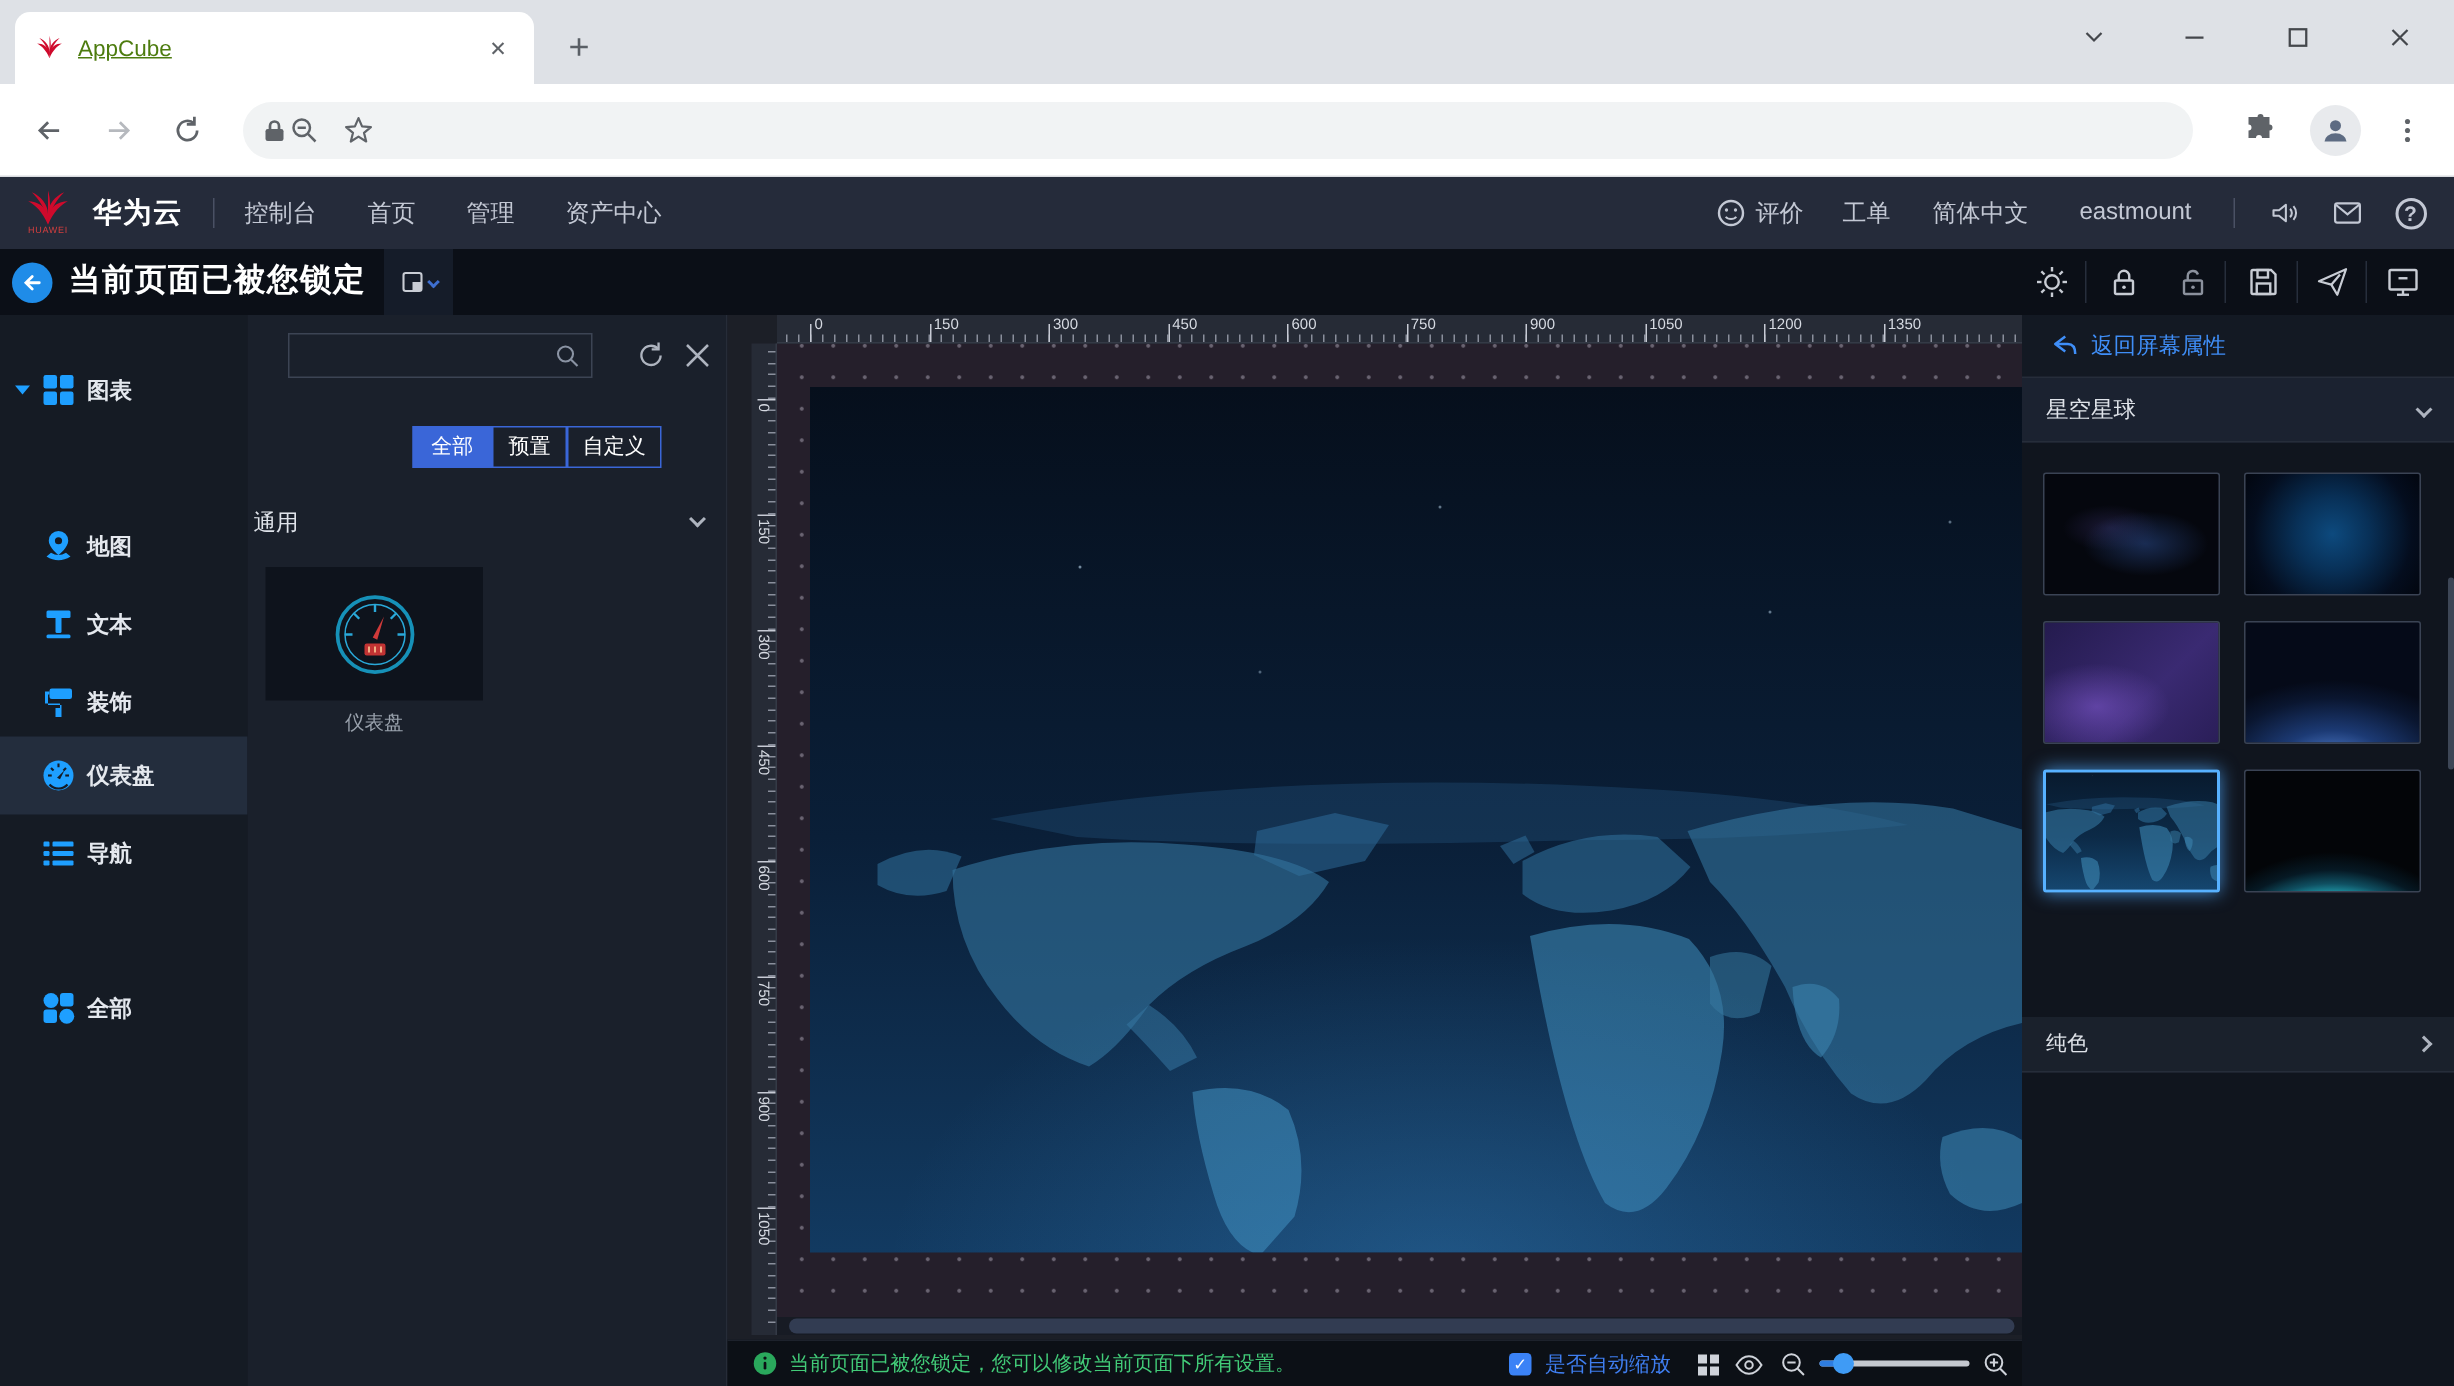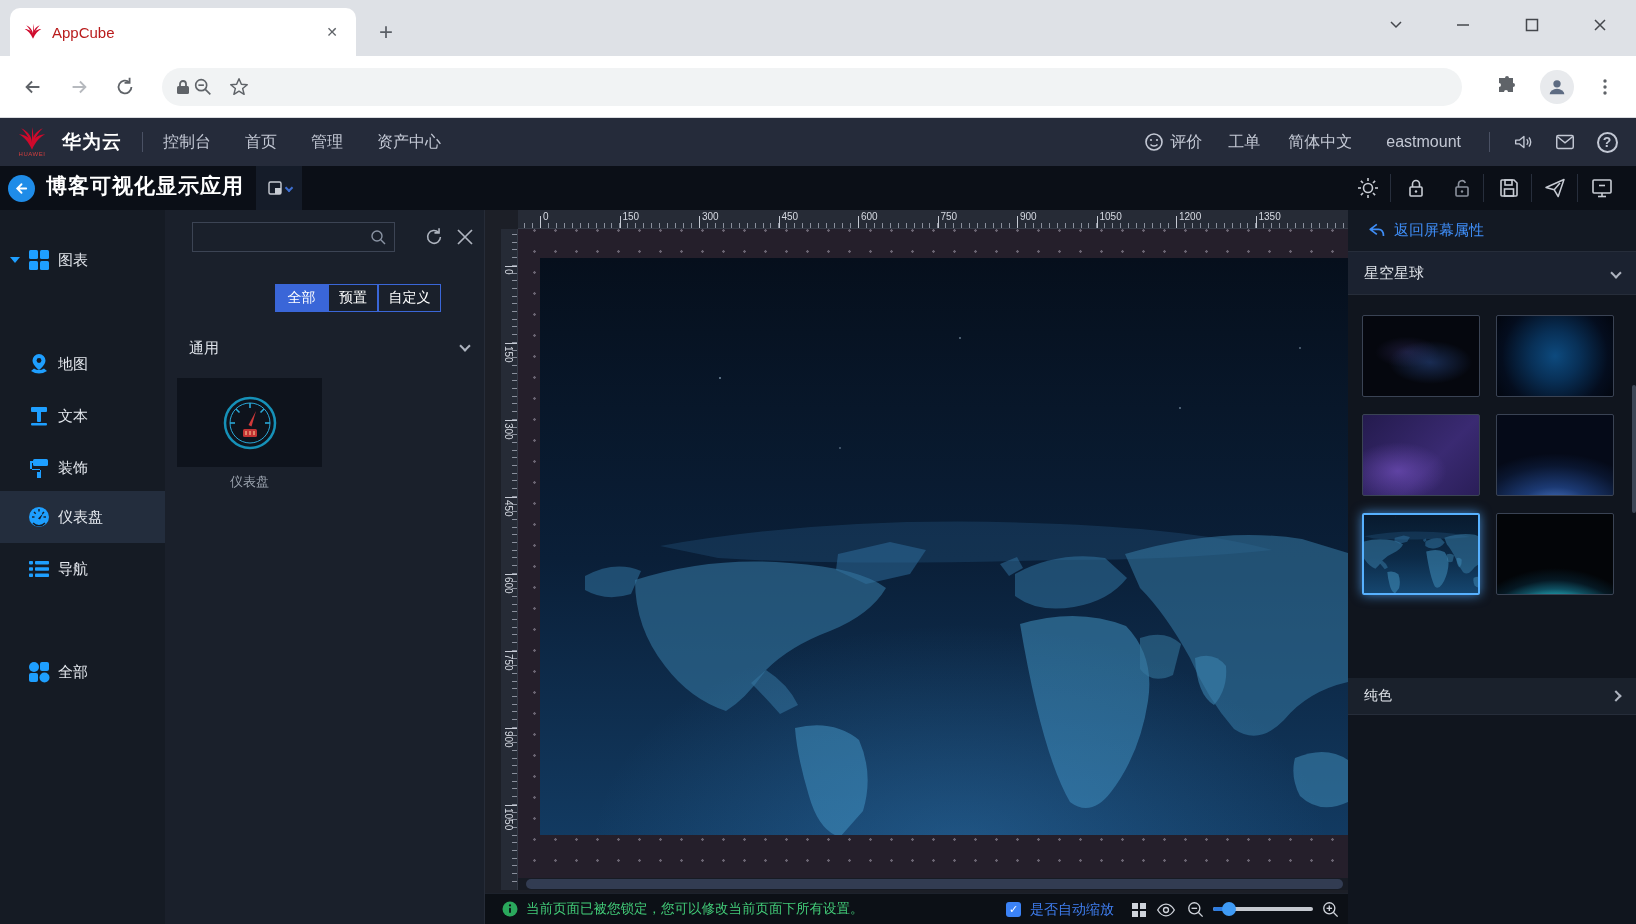--- a/index.html
+++ b/index.html
@@ -4,21 +4,21 @@
 <style>
   html,body{margin:0;padding:0;background:#000;}
   *{box-sizing:border-box;font-family:"Liberation Sans","DejaVu Sans",sans-serif;}
   #app{position:relative;width:1636px;height:924px;overflow:hidden;background:#10151e;}
   .abs{position:absolute;}
   svg{display:block;}
 
   
   .tabstrip{left:0;top:0;width:1636px;height:56px;background:#dee1e6;}
   .tab{left:10px;top:8px;width:346px;height:48px;background:#fff;border-radius:10px 10px 0 0;display:flex;align-items:center;padding:0 14px;}
-  .tab-title{font-size:15px;color:#b91c1c;margin-left:10px;flex:1;}
+  .tab-title{font-size:15px;color:#4d7c0f;margin-left:10px;flex:1;text-decoration:underline;}
   .tab-close{color:#5f6368;font-size:14px;width:20px;height:20px;display:flex;align-items:center;justify-content:center;}
   .newtab{left:372px;top:18px;width:28px;height:28px;color:#5a5f66;font-size:24px;display:flex;align-items:center;justify-content:center;}
   .winctl{top:10px;width:30px;height:30px;display:flex;align-items:center;justify-content:center;color:#44474c;}
   .toolbar{left:0;top:56px;width:1636px;height:62px;background:#fff;border-bottom:1px solid #dadce0;}
   .navbtn{top:72px;width:30px;height:30px;display:flex;align-items:center;justify-content:center;}
   .urlbar{left:162px;top:68px;width:1300px;height:38px;background:#f1f3f4;border-radius:19px;display:flex;align-items:center;padding:0 14px;}
   .urltext{font-size:17px;color:#202124;margin-left:14px;flex:1;white-space:nowrap;overflow:hidden;}
   .chromeicon{width:26px;height:26px;display:flex;align-items:center;justify-content:center;}
   .avatar-circle{left:1540px;top:70px;width:34px;height:34px;border-radius:50%;background:#e8eaed;display:flex;align-items:center;justify-content:center;}
 
@@ -41,28 +41,28 @@
   .pageswitch{left:256px;top:166px;width:46px;height:44px;background:#151c29;display:flex;align-items:center;justify-content:center;gap:3px;}
   .sb-ico{top:170px;width:36px;height:36px;display:flex;align-items:center;justify-content:center;}
   .sb-div{top:174px;width:1px;height:28px;background:#272e3c;}
 
   
   .sidebar{left:0;top:210px;width:165px;height:714px;background:#151b24;}
   .side-item{position:absolute;left:0;width:165px;height:52px;display:flex;align-items:center;}
   .side-item.sel{background:#232d3d;}
   .side-caret{position:absolute;left:10px;width:0;height:0;border-left:5px solid transparent;border-right:5px solid transparent;border-top:6px solid #1e9fff;}
   .side-icon{position:absolute;left:28px;width:22px;height:22px;}
-  .side-label{position:absolute;left:58px;font-size:15px;color:#e4e8ee;}
+  .side-label{position:absolute;left:58px;font-size:15px;color:#e4e8ee;font-weight:bold;}
 
   
   .cpanel{left:165px;top:210px;width:320px;height:714px;background:#1a202b;border-right:1px solid #262c38;}
   .searchbox{position:absolute;left:27px;top:12px;width:203px;height:30px;background:transparent;border:1px solid #3c4454;color:#dfe3ea;font-size:13px;padding:0 28px 0 8px;outline:none;}
   .cp-tab{position:absolute;top:74px;height:28px;border:1px solid #3a66d8;color:#fff;font-size:14px;display:flex;align-items:center;justify-content:center;}
   .cp-tab.on{background:#3a66d8;}
-  .section-label{position:absolute;left:24px;top:129px;font-size:15px;color:#dfe3ea;}
+  .section-label{position:absolute;left:4px;top:129px;font-size:15px;color:#dfe3ea;}
   .comp-card{position:absolute;left:12px;top:168px;width:145px;height:89px;background:#0e131c;display:flex;align-items:center;justify-content:center;}
   .comp-label{position:absolute;left:12px;top:263px;width:145px;text-align:center;font-size:13px;color:#9aa2ad;}
   .chev{display:inline-block;width:8px;height:8px;border-right:2px solid #aeb4bf;border-bottom:2px solid #aeb4bf;}
   .chev.down{transform:rotate(45deg);}
   .chev.right{transform:rotate(-45deg);}
 
   
   .canvasreg{left:485px;top:210px;width:863px;height:714px;background:#1c1f27;}
   .dotarea{position:absolute;left:33px;top:19px;width:830px;height:661px;background-color:#251f2b;background-image:radial-gradient(circle,#6a6472 1px,transparent 1.5px);background-size:21px 21px;background-position:6px 12px;}
   .hruler{position:absolute;left:33px;top:0;width:830px;height:19px;background:#262b36;border-bottom:1px solid #343a46;}
@@ -281,21 +281,21 @@
       <span class="qmark">?</span>
     </span>
   </div>
 
   <div class="abs studiobar"></div>
   <div class="abs backcircle">
     <svg width="15" height="15" viewBox="0 0 16 16">
         <path d="M13 8 H4 M8 3.5 L3.5 8 L8 12.5" stroke="#fff" stroke-width="2" fill="none" stroke-linecap="round"></path>
       </svg>
   </div>
-  <div class="abs apptitle">博客可视化显示应用</div>
+  <div class="abs apptitle">当前页面已被您锁定</div>
   <div class="abs pageswitch">
     <svg width="16" height="16" viewBox="0 0 16 16">
         <rect x="2" y="2" width="12" height="12" rx="1.5" stroke="#c8ccd4" stroke-width="1.4" fill="none"></rect>
         <rect x="8" y="8" width="6" height="6" fill="#c8ccd4"></rect>
       </svg>
     <span class="chev down" style="border-color:#3e6fd0;width:6px;height:6px;"></span>
   </div>
   <div class="abs sb-ico" style="left:1350px;">
     <svg width="24" height="24" viewBox="0 0 24 24" stroke="#c8ccd4" stroke-width="1.6" fill="none">
       <circle cx="12" cy="12" r="4.5"></circle>

